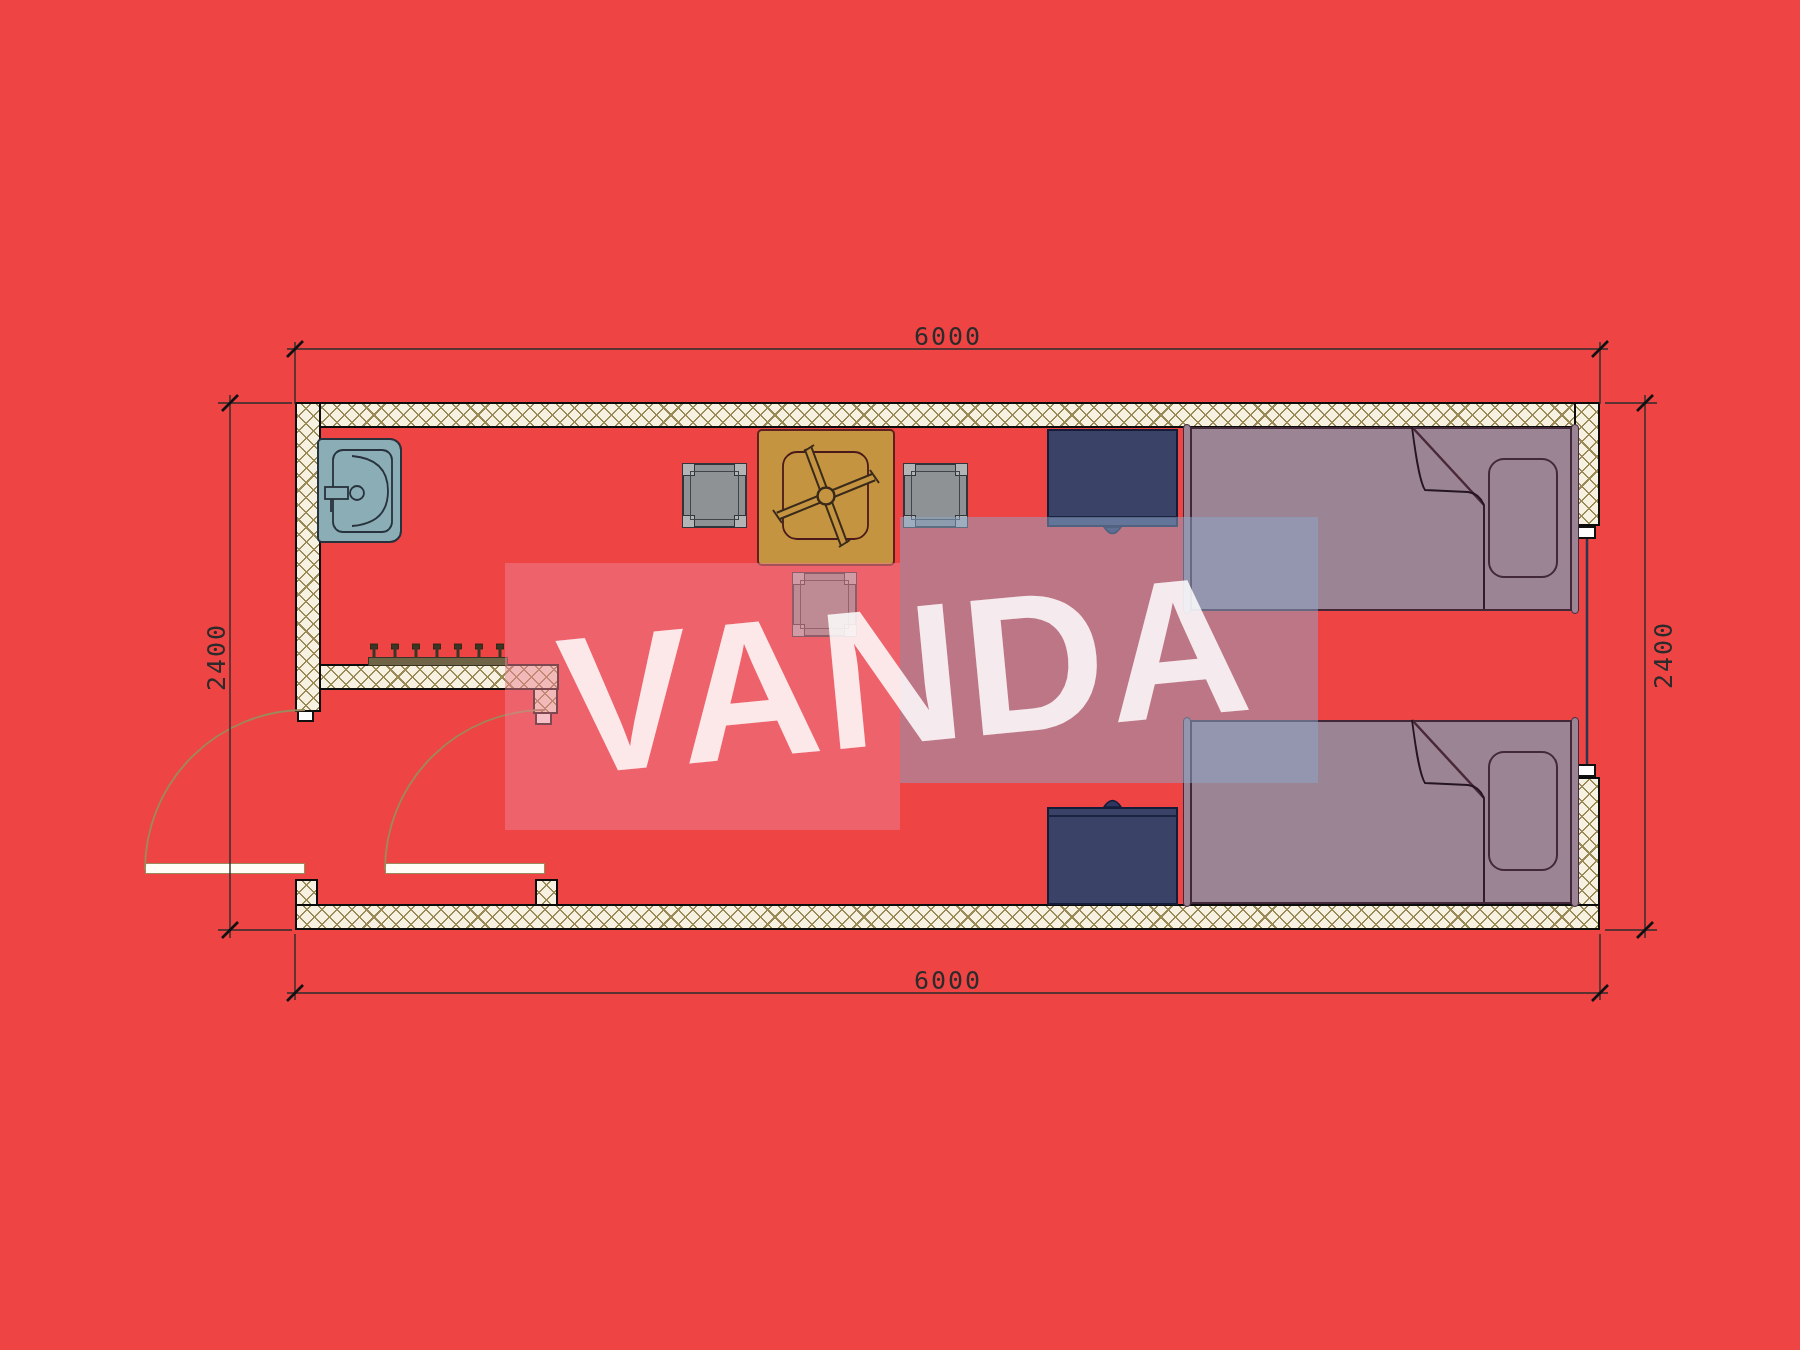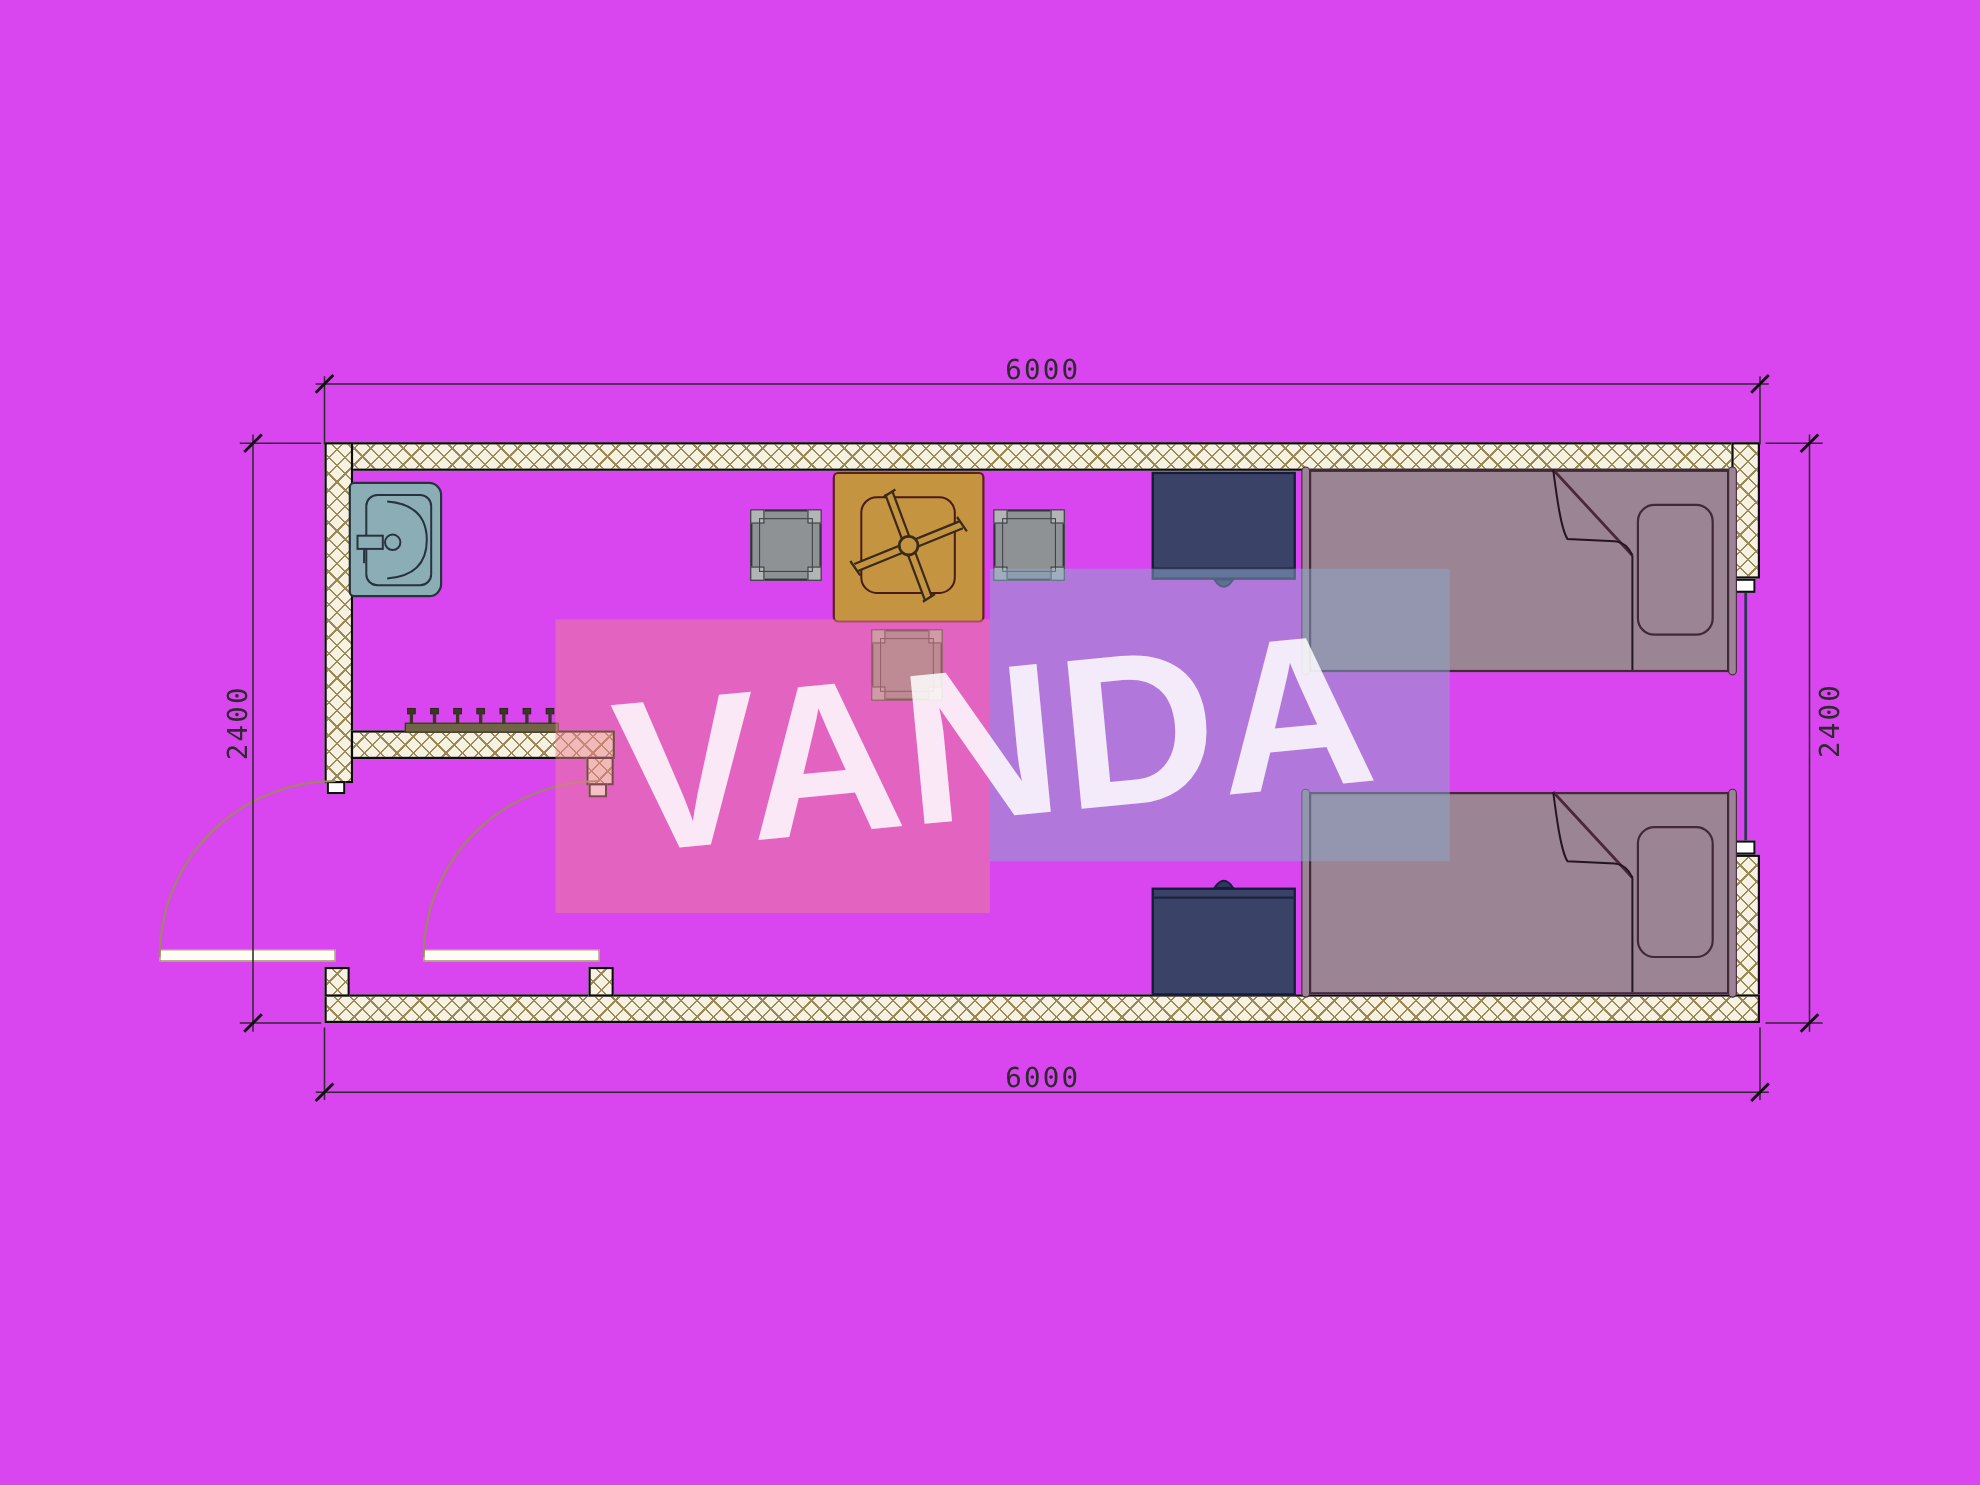--- a/index.html
+++ b/index.html
@@ -1,16 +1,16 @@
 <!DOCTYPE html>
 <html><head>
 <meta charset="utf-8">
 <style>
   html,body{margin:0;padding:0;background:#ffffff;}
-  #canvas{position:relative;width:1800px;height:1350px;background:#d946ef;overflow:hidden;
+  #canvas{position:relative;width:1800px;height:1350px;background:#ef4444;overflow:hidden;
           font-family:"DejaVu Sans Mono", monospace;}
   .abs{position:absolute;box-sizing:border-box;}
 
   
   .hatch{
     background:
       repeating-linear-gradient(45deg, rgba(154,138,88,0) 0 9px, #9a8a58 9px 10.5px),
       repeating-linear-gradient(135deg, rgba(154,138,88,0) 0 9px, #9a8a58 9px 10.5px),
       #f6f1e0;
     border:2.5px solid #0c0c0c;

